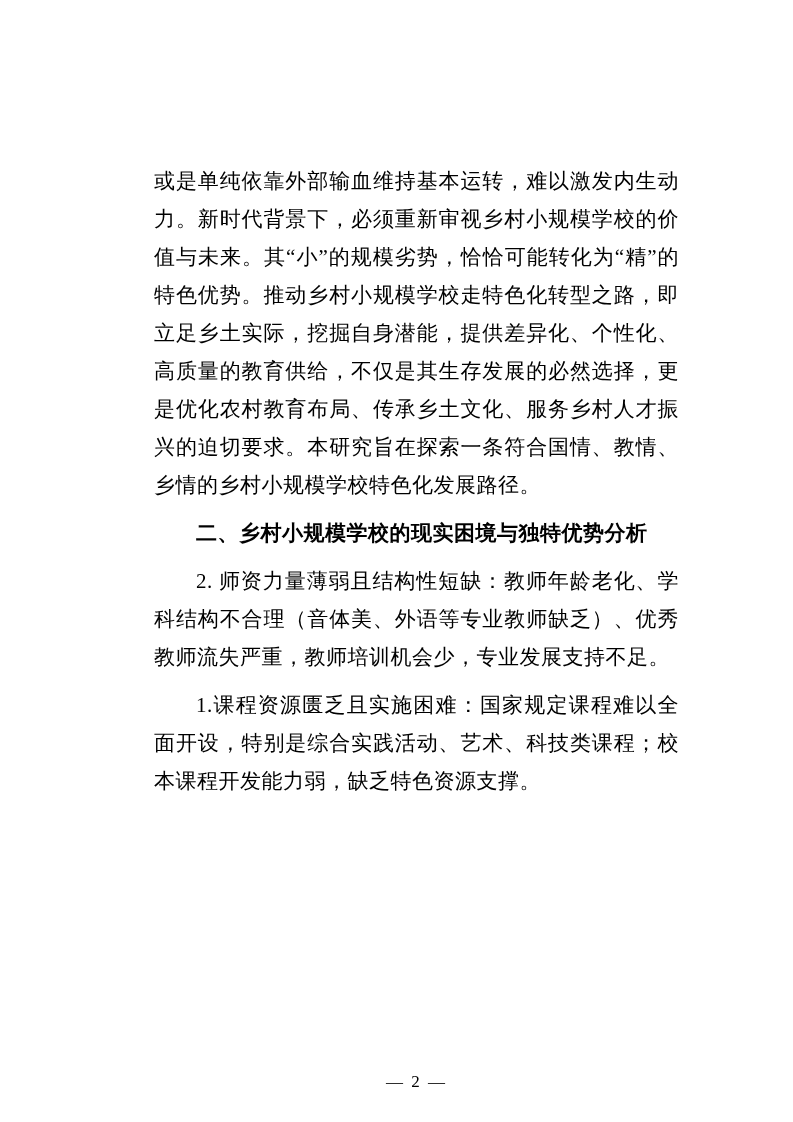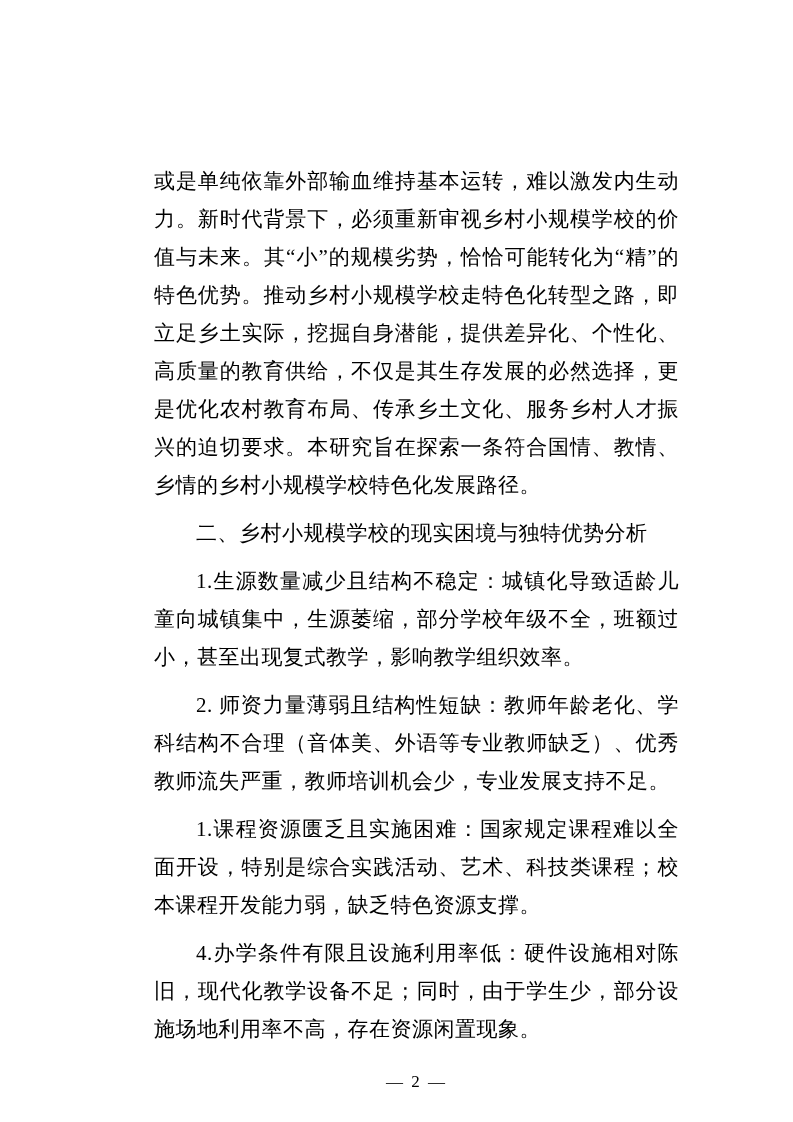--- a/index.html
+++ b/index.html
@@ -26,21 +26,21 @@
     .para {
       font-size: 21px;
       line-height: 38px;
       text-align: justify;
       text-justify: inter-ideograph;
       letter-spacing: 0.5px;
     }
     .indent { text-indent: 2em; }
     .heading {
       font-family: "Liberation Sans", "DejaVu Sans", sans-serif;
-      font-weight: 400;
+      font-weight: 700;
       font-size: 21px;
       line-height: 38px;
       text-indent: 2em;
       text-align: left;
     }
     .footer {
       position: absolute;
       top: 1030px;
       left: 0;
       right: 0;
@@ -50,19 +50,17 @@
       letter-spacing: 2px;
     }
   </style>
 </head>
 <body>
 
 <div class="page">
   <div class="content">
     <p class="para">或是单纯依靠外部输血维持基本运转，难以激发内生动力。新时代背景下，必须重新审视乡村小规模学校的价值与未来。其“小”的规模劣势，恰恰可能转化为“精”的特色优势。推动乡村小规模学校走特色化转型之路，即立足乡土实际，挖掘自身潜能，提供差异化、个性化、高质量的教育供给，不仅是其生存发展的必然选择，更是优化农村教育布局、传承乡土文化、服务乡村人才振兴的迫切要求。本研究旨在探索一条符合国情、教情、乡情的乡村小规模学校特色化发展路径。</p>
     <p class="para heading">二、乡村小规模学校的现实困境与独特优势分析</p>
-    <p class="para indent">1.生源数量减少且结构不稳定：城镇化导致适龄儿童向城镇集中，生源萎缩，部分学校年级不全，班额过小，甚至出现复式教学，影响教学组织效率。</p>
     <p class="para indent">2. 师资力量薄弱且结构性短缺：教师年龄老化、学科结构不合理（音体美、外语等专业教师缺乏）、优秀教师流失严重，教师培训机会少，专业发展支持不足。</p>
     <p class="para indent">1.课程资源匮乏且实施困难：国家规定课程难以全面开设，特别是综合实践活动、艺术、科技类课程；校本课程开发能力弱，缺乏特色资源支撑。</p>
-    <p class="para indent">4.办学条件有限且设施利用率低：硬件设施相对陈旧，现代化教学设备不足；同时，由于学生少，部分设施场地利用率不高，存在资源闲置现象。</p>
   </div>
   <div class="footer">— 2 —</div>
 </div>
 
 </body></html>

